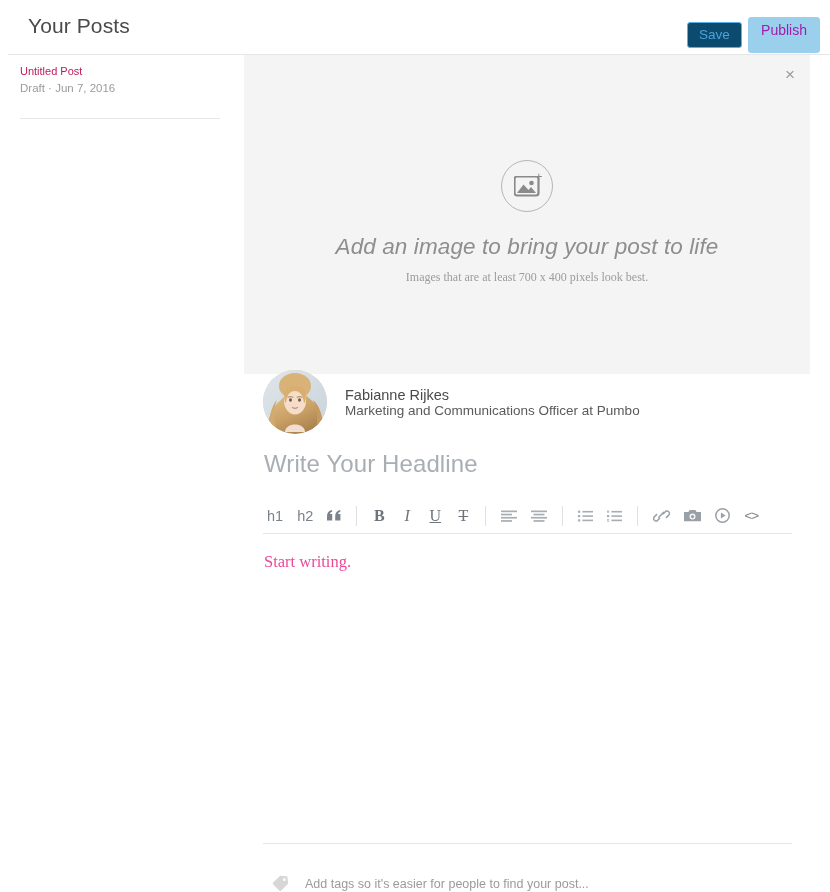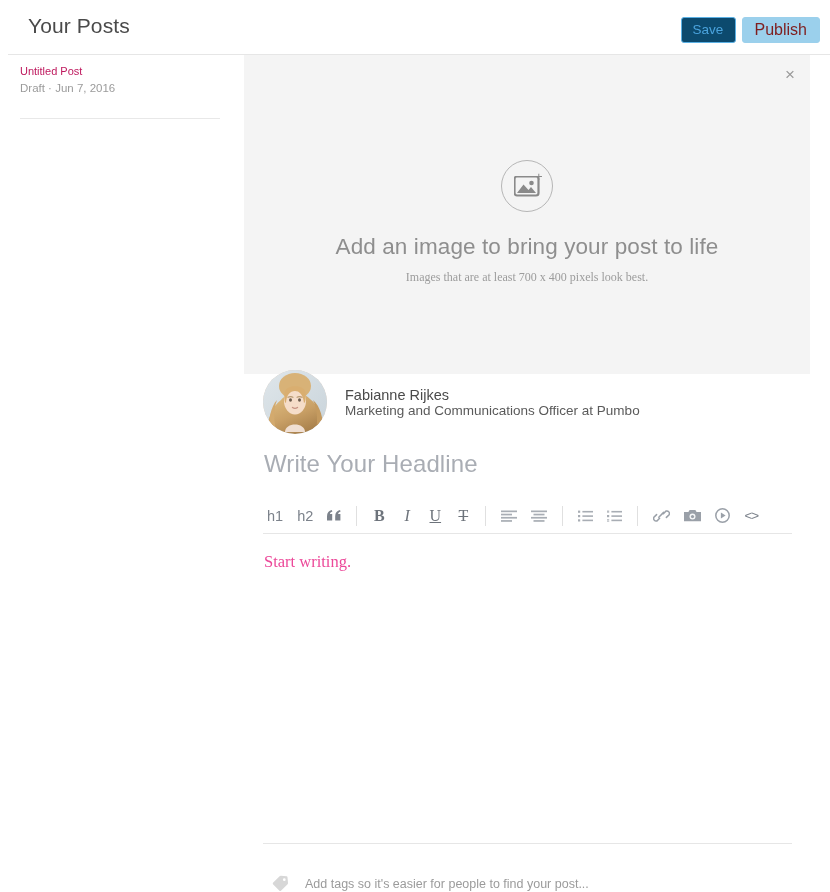--- a/index.html
+++ b/index.html
@@ -37,26 +37,26 @@
   .btn-save {
     height: 26px; min-width: 55px; padding: 0 11px;
     background: #0c4a6e;
     border: 1px solid #5bb1e5;
     border-radius: 3px;
     color: #4aa3dd; font-size: 13.5px;
     line-height: 24px; 
     cursor: pointer; font-family: "Liberation Sans", sans-serif;
   }
   .btn-publish {
-    height: 26px; min-width: 68px; padding: 0 12px;
+    height: 36px; min-width: 68px; padding: 0 12px;
     margin-left: 6px;
     background: #9bd0ec;
     border: 1px solid #9bd0ec;
     border-radius: 3px;
-    color: #7f1d1d; font-size: 16px;
+    color: #a21caf; font-size: 14px;
     line-height: 24px; text-align: center;
     cursor: pointer; font-family: "Liberation Sans", sans-serif;
   }
 
   
   .sidebar {
     position: absolute; left: 0; top: 55px;
     width: 244px; height: 837px;
     background: #ffffff;
   }
@@ -111,20 +111,21 @@
   }
   .hero-icon svg { position: absolute; left: 13px; top: 16px; }
   .hero-icon .plus {
     position: absolute; left: 34px; top: 10px;
     color: #8a8a8a; font-size: 13px; line-height: 13px;
     font-family: "Liberation Sans", sans-serif;
   }
   .hero-head {
     font-size: 22.5px; color: #8e8e8e; font-weight: 400;
     letter-spacing: 0.1px;
+    font-style: italic;
   }
   .hero-sub {
     margin-top: 10px;
     font-size: 12px; color: #9c9c9c; font-family: Liberation Serif, serif;
   }
 
   
   .author {
     position: absolute; left: 19px; top: 315px;
     display: flex; align-items: center;

